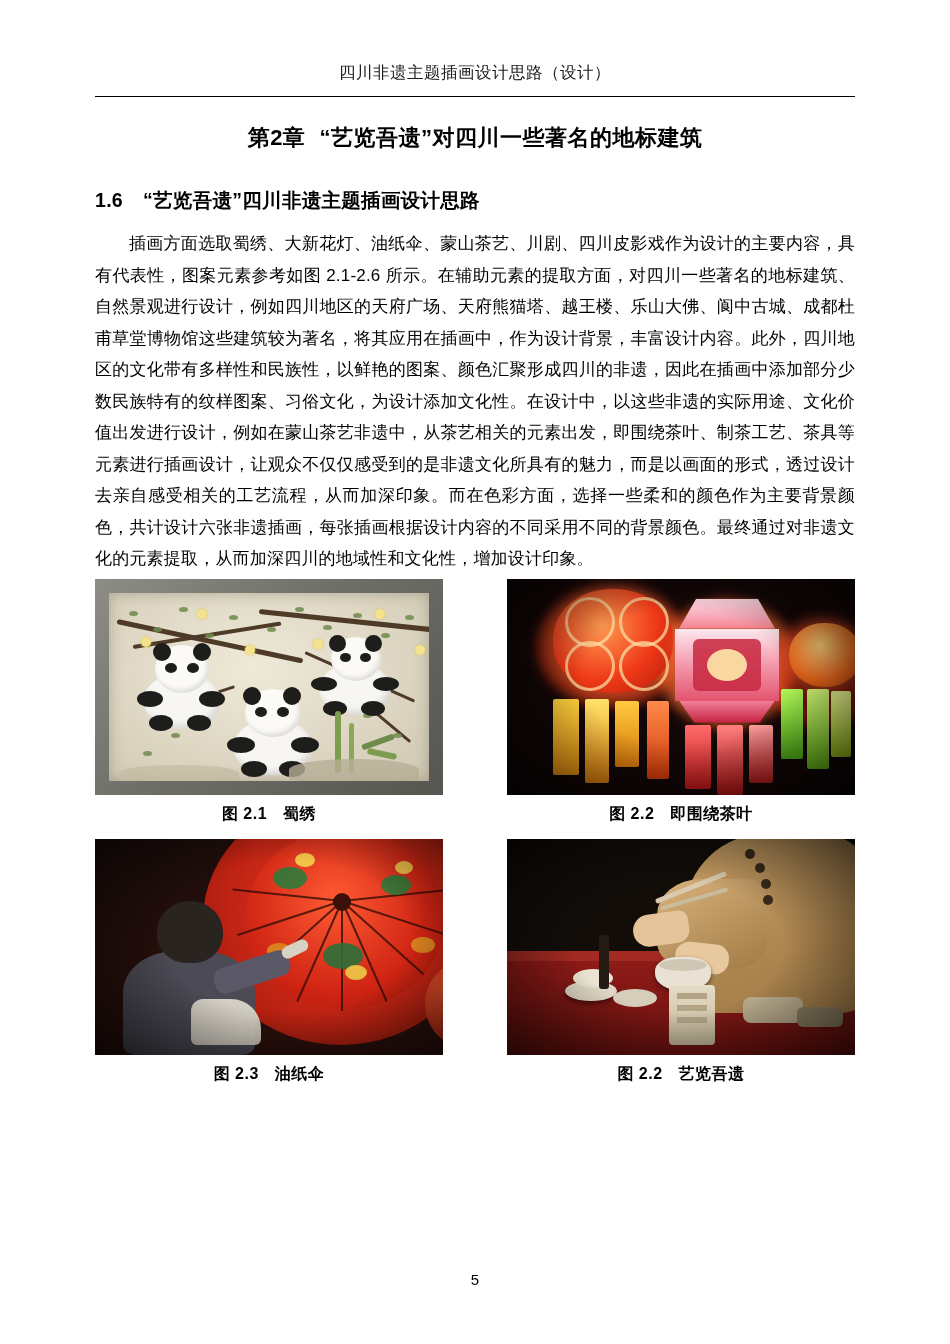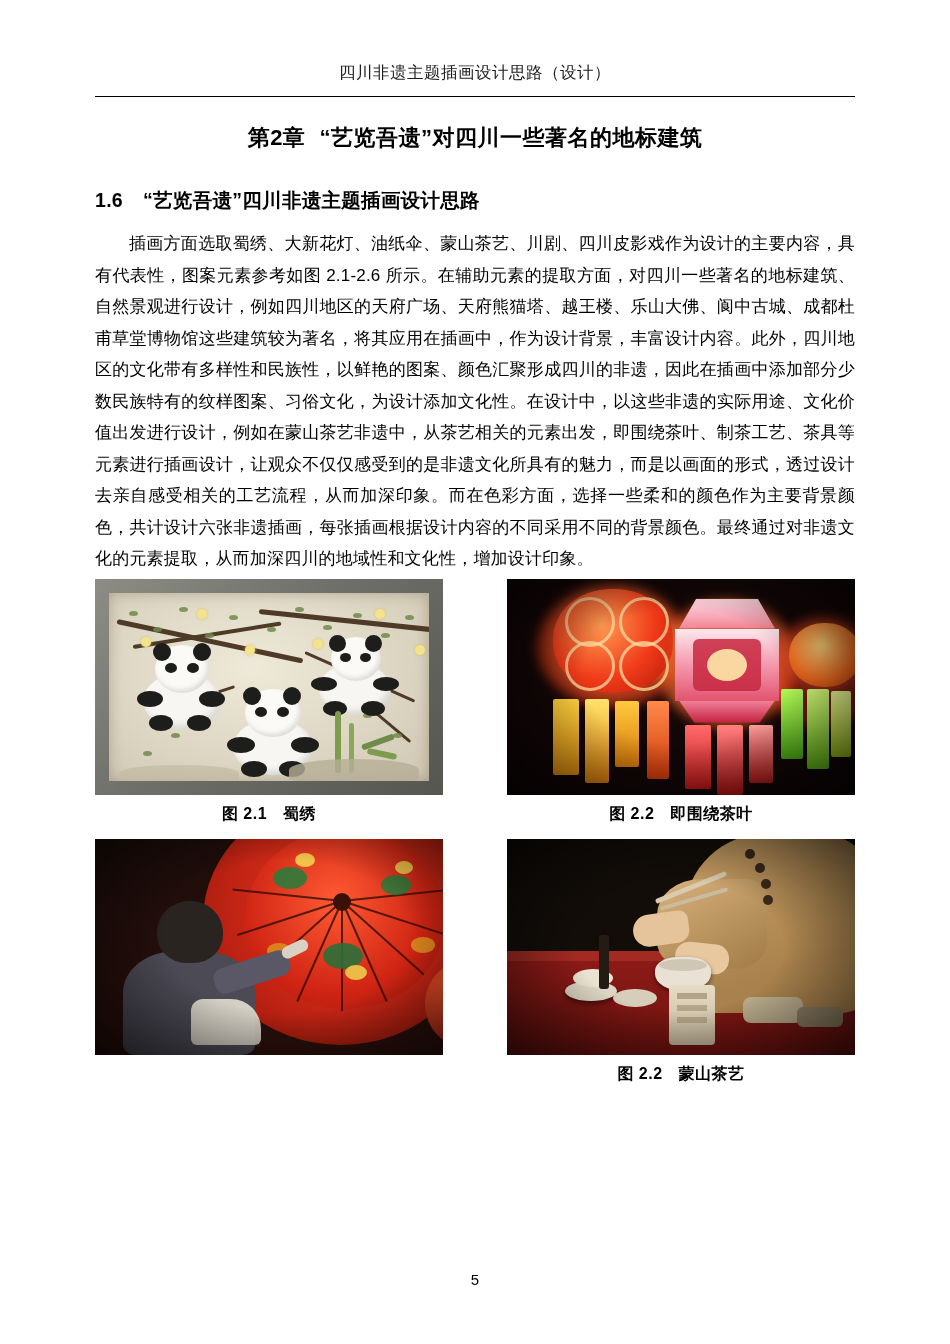--- a/index.html
+++ b/index.html
@@ -439,20 +439,23 @@
 
             <div class="artisan-body" style="left:28px;top:112px;width:132px;height:104px;"></div>
             <div class="artisan-head" style="left:62px;top:62px;width:66px;height:62px;"></div>
             <div class="artisan-arm" style="left:118px;top:120px;width:78px;height:26px;transform:rotate(-18deg);"></div>
             <div style="position:absolute;left:186px;top:104px;width:28px;height:12px;background:#d8d2c4;border-radius:6px;transform:rotate(-26deg);"></div>
             <div style="position:absolute;left:96px;top:160px;width:70px;height:46px;background:#e3ded0;border-radius:12px 30px 6px 6px;opacity:.9;"></div>
 
             <div style="position:absolute;left:0;top:0;width:100%;height:100%;background:radial-gradient(ellipse at 55% 45%,rgba(0,0,0,0) 45%,rgba(0,0,0,.7) 100%);"></div>
           </div>
         </div>
+        <div class="fig-caption">
+          <span class="cap-num">图 2.3</span><span>油纸伞</span>
+        </div>
       </div>
 
       <div class="fig-cell">
         <div class="fig-box">
           <div class="art-tea">
 
             <div class="tea-table" style="left:0;top:116px;width:348px;height:100px;"></div>
             <div style="position:absolute;left:0;top:112px;width:348px;height:10px;background:#a32a22;"></div>
 
             <div class="tea-person" style="left:178px;top:-6px;width:190px;height:180px;"></div>
@@ -482,21 +485,21 @@
             <div style="position:absolute;left:170px;top:178px;width:30px;height:6px;background:#b3a487;"></div>
 
             <div class="tea-item" style="left:92px;top:96px;width:10px;height:54px;background:#241c14;border-radius:3px;"></div>
             <div style="position:absolute;left:236px;top:158px;width:60px;height:26px;background:#b9ab8c;border-radius:8px;"></div>
             <div style="position:absolute;left:290px;top:168px;width:46px;height:20px;background:#8d7f63;border-radius:6px;"></div>
 
             <div style="position:absolute;left:0;top:0;width:100%;height:100%;background:radial-gradient(ellipse at 50% 50%,rgba(0,0,0,0) 42%,rgba(0,0,0,.68) 100%);"></div>
           </div>
         </div>
         <div class="fig-caption">
-          <span class="cap-num">图 2.2</span><span>蒙山茶艺</span>
+          <span class="cap-num">图 2.2</span><span>艺览吾遗</span>
         </div>
       </div>
 
     </div>
   </div>
 
   <div class="page-number">5</div>
 </div>
 
 </body></html>

